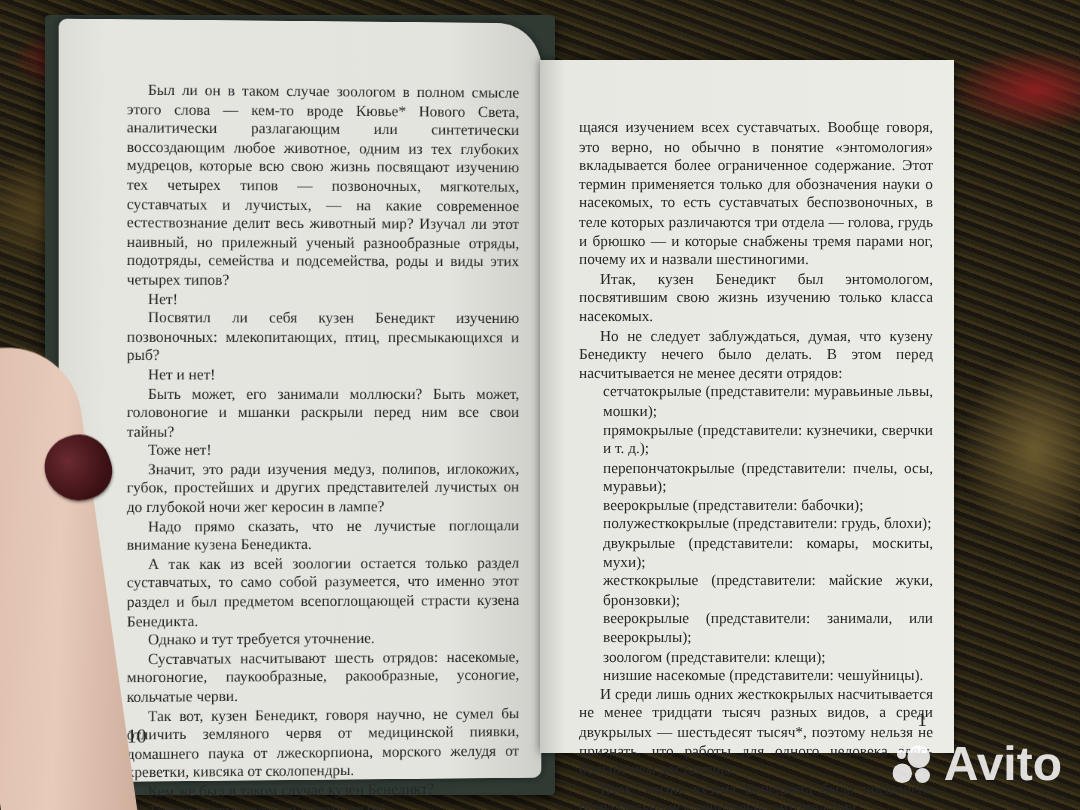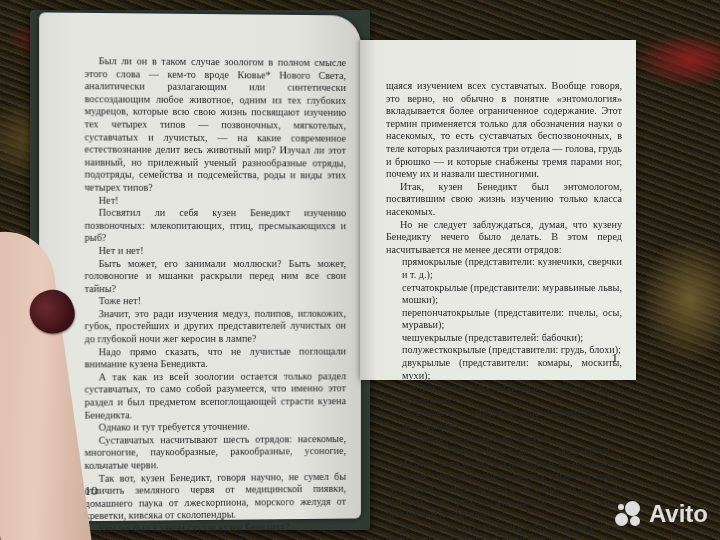--- a/index.html
+++ b/index.html
@@ -23,21 +23,21 @@
     position:absolute; color:#262626;
     box-shadow: 0 0 6px rgba(0,0,0,.5);
   }
   .page-left {
     left:40px; top:14px; width:322px; height:506px;
     background: linear-gradient(90deg, #dcdcd6 0%, #e6e6e1 10%, #e4e4df 80%, #cfcfca 100%);
     border-radius: 6px 30px 6px 4px;
     transform: perspective(900px) rotateY(2deg);
   }
   .page-right {
-    left:360px; top:40px; width:276px; height:340px;
+    left:360px; top:40px; width:276px; height:462px;
     background: linear-gradient(90deg, #c9c9c4 0%, #e8e8e3 6%, #ececE7 100%);
   }
   .text-block { position:absolute; font-size:10.2px; line-height:12.6px; text-align:justify; }
   .page-left .text-block { left:45px; top:42px; width:262px; }
   .page-right .text-block { left:26px; top:40px; width:236px; }
   .para { text-indent:14px; margin:0; }
   .list-item { padding-left:16px; margin:0; }
   .page-num { position:absolute; font-size:13px; color:#222; }
   .page-left .page-num { left:45px; bottom:22px; }
   .page-right .page-num { right:18px; bottom:14px; }
@@ -49,21 +49,21 @@
   }
   .nail {
     position:absolute; left:30px; top:290px; width:44px; height:44px;
     background: radial-gradient(ellipse at 40% 35%, #6a2a30 0%, #3a1014 70%);
     border-radius: 50% 50% 45% 55%;
     transform: rotate(-20deg);
     box-shadow: 0 1px 2px rgba(0,0,0,.5);
   }
   .watermark {
     position:absolute; right:12px; bottom:12px; display:flex; align-items:center; gap:6px;
-    color:rgba(255,255,255,.85); font-family:"Liberation Sans", sans-serif; font-size:24px; font-weight:bold;
+    color:rgba(255,255,255,.85); font-family:"Liberation Sans", sans-serif; font-size:32px; font-weight:bold;
   }
   .wm-dots { position:relative; width:28px; height:26px; }
   .wm-dots span { position:absolute; border-radius:50%; background:rgba(255,255,255,.85); }
 </style>
 </head>
 <body>
 
 <div class="cover"></div>
 
 <div class="page page-left">
@@ -85,29 +85,29 @@
 
   </div>
   <div class="page-num">10</div>
 </div>
 
 <div class="page page-right">
   <div class="text-block">
     <p class="para" style="text-indent:0">щаяся изучением всех суставчатых. Вообще говоря, это верно, но обычно в понятие «энтомология» вкладывается более ограниченное содержание. Этот термин применяется только для обозначения науки о насекомых, то есть суставчатых беспозвоночных, в теле которых различаются три отдела — голова, грудь и брюшко — и которые снабжены тремя парами ног, почему их и назвали шестиногими.</p>
     <p class="para">Итак, кузен Бенедикт был энтомологом, посвятившим свою жизнь изучению только класса насекомых.</p>
     <p class="para">Но не следует заблуждаться, думая, что кузену Бенедикту нечего было делать. В этом перед насчитывается не менее десяти отрядов:</p>
+    <p class="list-item">сетчатокрылые (представители: муравьиные львы, мошки);</p>
     <p class="list-item">прямокрылые (представители: кузнечики, сверчки и т. д.);</p>
-    <p class="list-item">сетчатокрылые (представители: муравьиные львы, мошки);</p>
     <p class="list-item">перепончатокрылые (представители: пчелы, осы, муравьи);</p>
-    <p class="list-item">чешуекрылые (представителей: бабочки);</p>
+    <p class="list-item">веерокрылые (представители: бабочки);</p>
     <p class="list-item">полужесткокрылые (представители: грудь, блохи);</p>
     <p class="list-item">двукрылые (представители: комары, москиты, мухи);</p>
     <p class="list-item">жесткокрылые (представители: майские жуки, бронзовки);</p>
     <p class="list-item">веерокрылые (представители: занимали, или веерокрылы);</p>
-    <p class="list-item">паразиты (представители: клещи);</p>
+    <p class="list-item">зоологом (представители: клещи);</p>
     <p class="list-item">низшие насекомые (представители: чешуйницы).</p>
     <p class="para">И среди лишь одних жесткокрылых насчитывается не менее тридцати тысяч разных видов, а среди двукрылых — шестьдесят тысяч*, поэтому нельзя не признать, что работы для одного человека здесь больше чем достаточно.</p>
     <p class="para">Итак, жизнь кузена Бенедикта была посвящена безраздельно исключительно энтомологии.</p>
 
   </div>
   <div class="page-num">1</div>
 </div>
 
 <div class="hand"></div>
 <div class="nail"></div>

